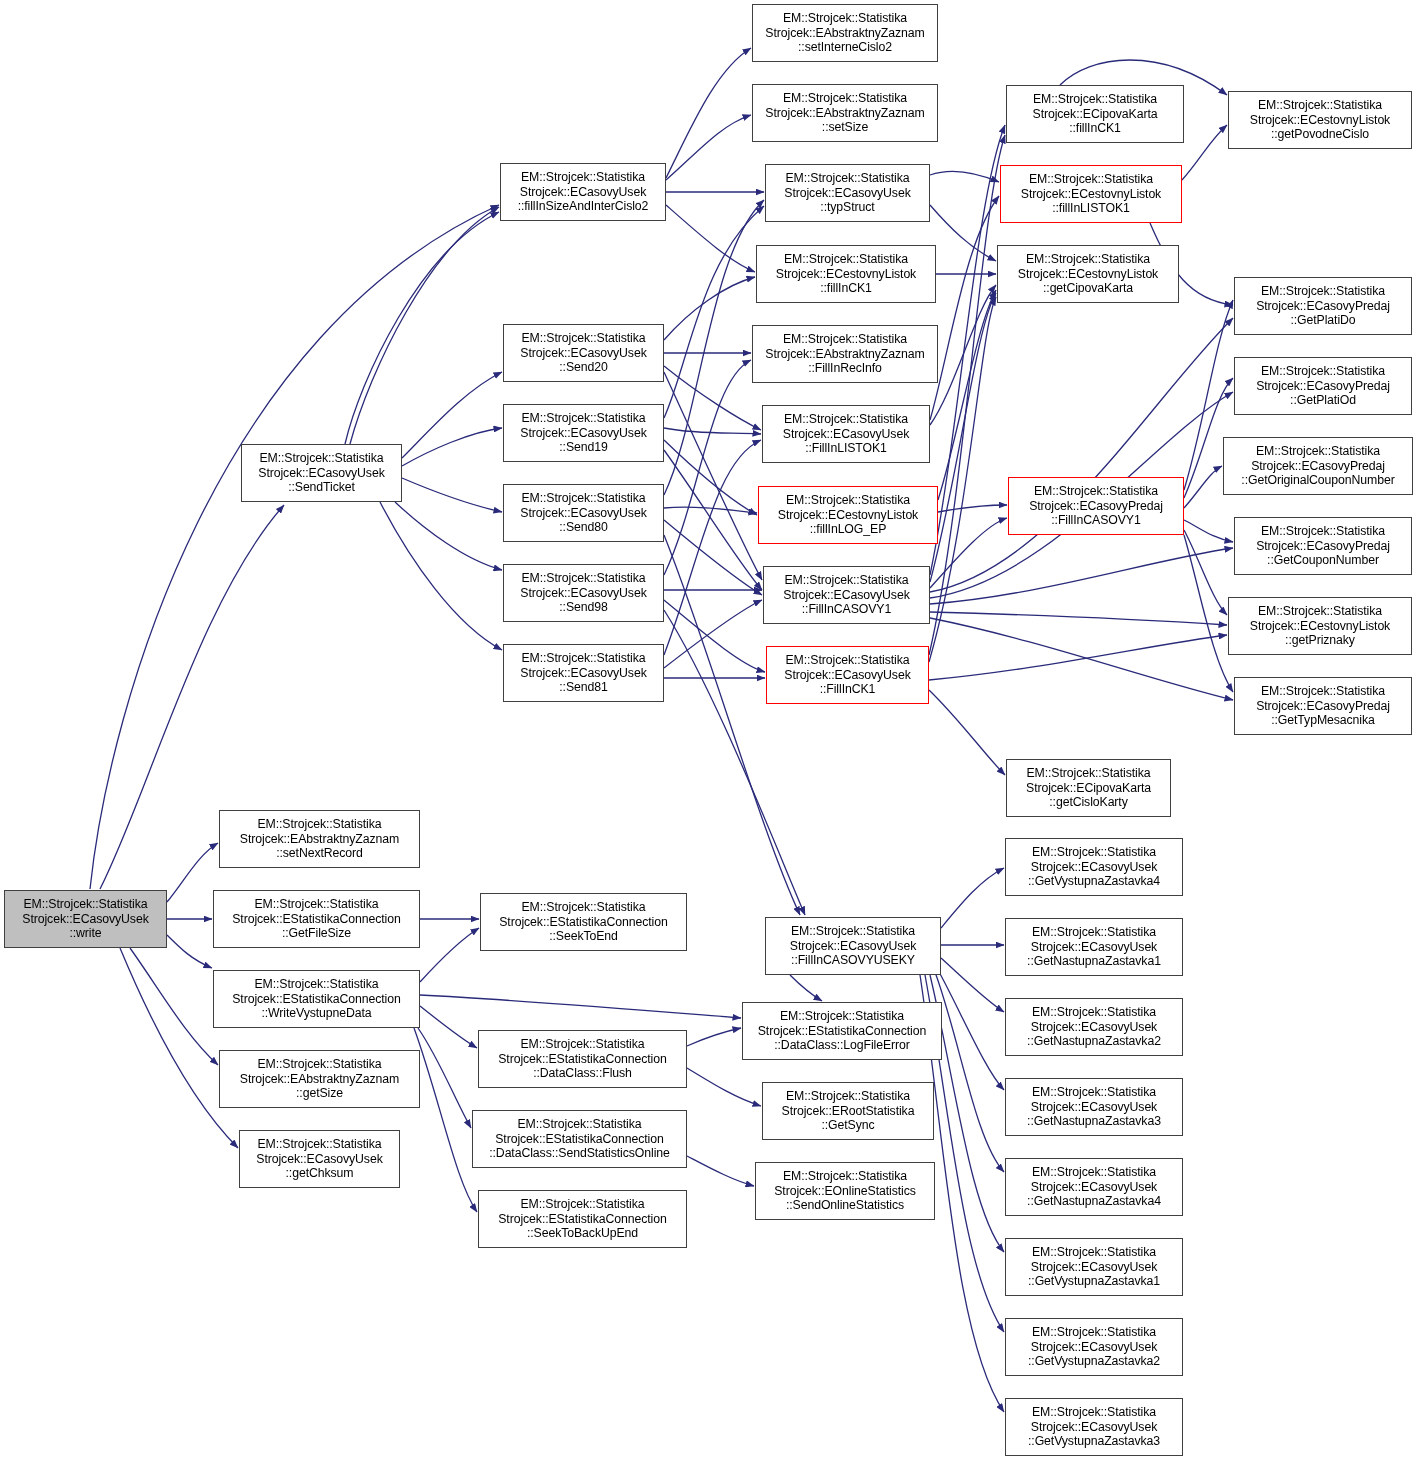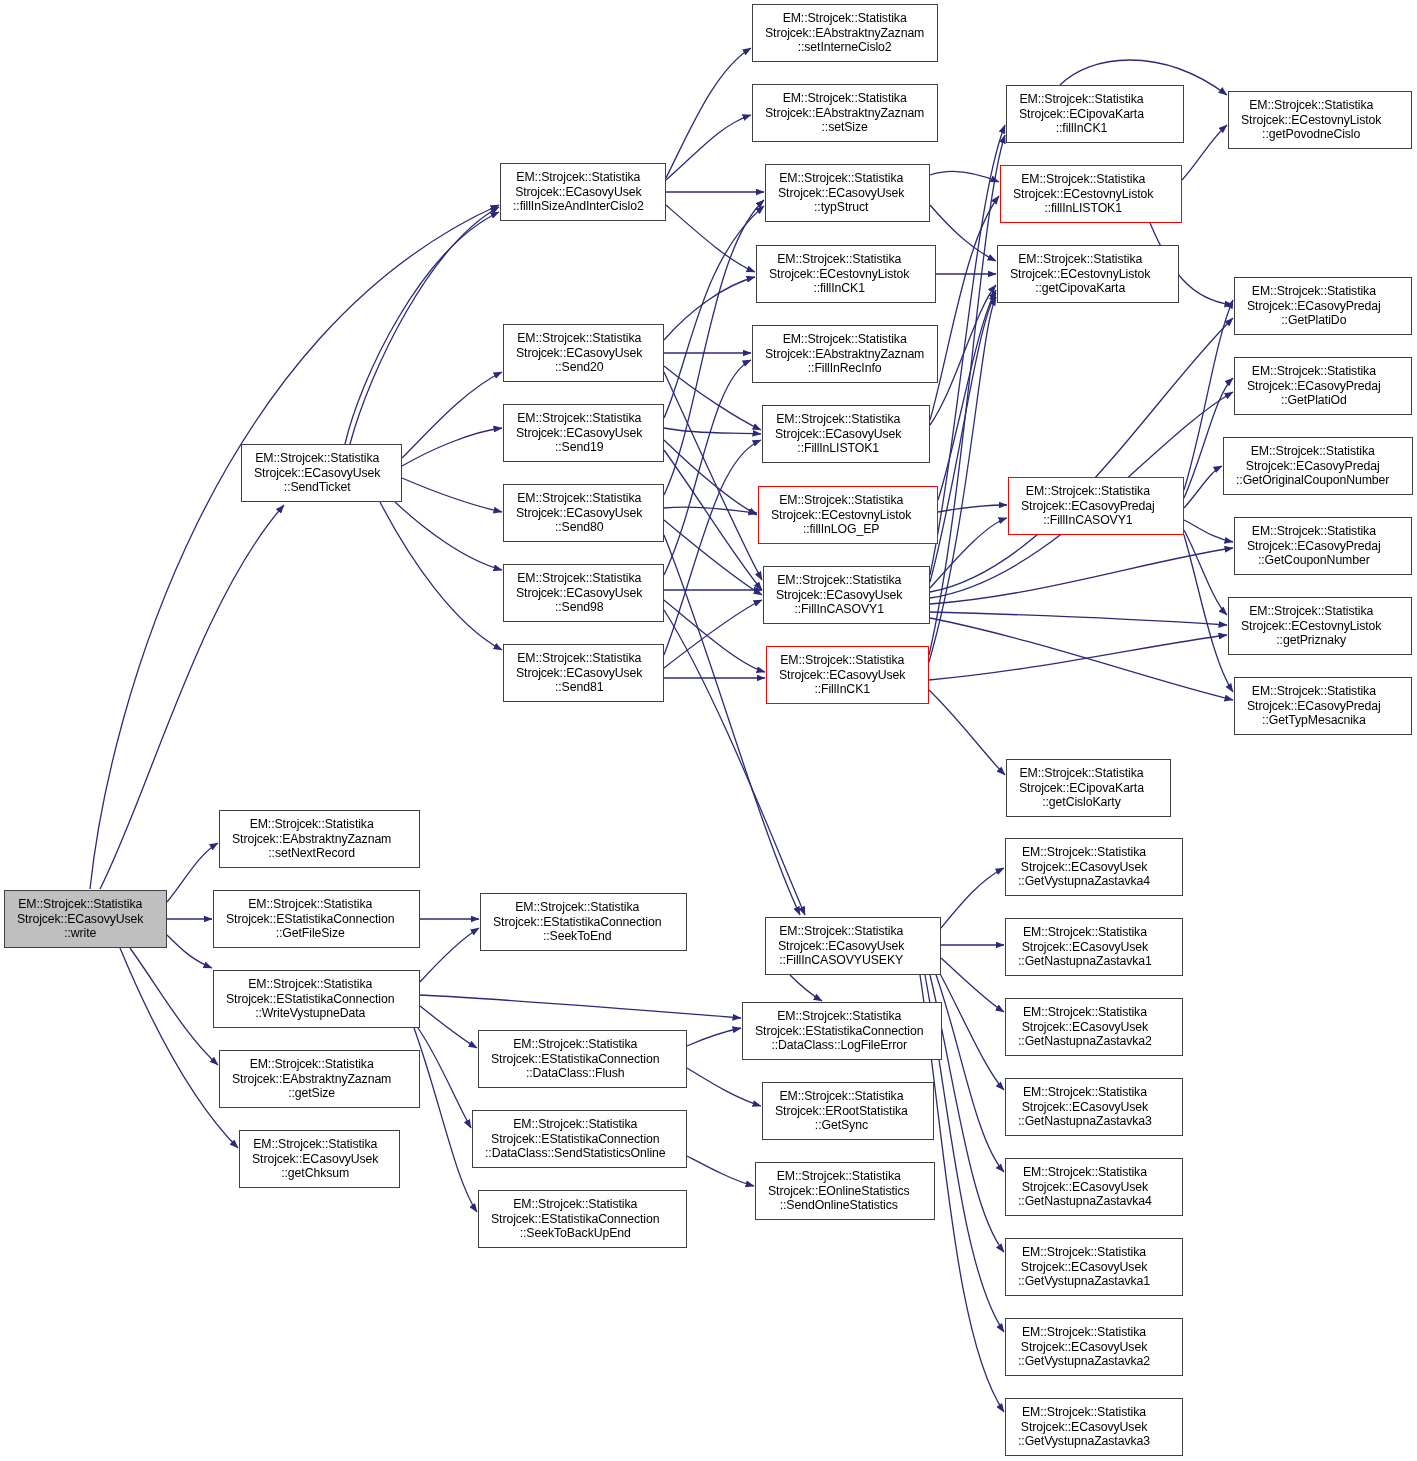--- a/index.html
+++ b/index.html
@@ -1,22 +1,22 @@
 <!DOCTYPE html>
 <html><head>
 <meta charset="utf-8">
 <style>
   html,body{margin:0;padding:0;background:#ffffff;}
   #canvas{position:relative;width:1417px;height:1461px;background:#ffffff;
           font-family:"Liberation Sans","DejaVu Sans",sans-serif;overflow:hidden;}
   #edges{position:absolute;left:0;top:0;width:1417px;height:1461px;}
   .node{position:absolute;box-sizing:border-box;border:1px solid #404040;
-        background:#ffffff;display:flex;align-items:center;
+        background:#ffffff;display:flex;align-items:center;justify-content:center;
         text-align:center;line-height:1.18;color:#000000;font-size:12.3px;
-        letter-spacing:-0.1px;padding:1px 12px;}
+        letter-spacing:-0.1px;padding:1px 2px;}
   .node.red{border:1px solid #ff0000;}
   .node.root{background:#bfbfbf;border:1px solid #404040;}
   .node .lbl{display:block;white-space:pre-line;}
 </style>
 </head>
 <body>
 
 <div id="canvas">
   <svg id="edges" viewBox="0 0 1417 1461" xmlns="http://www.w3.org/2000/svg">
     <defs>

